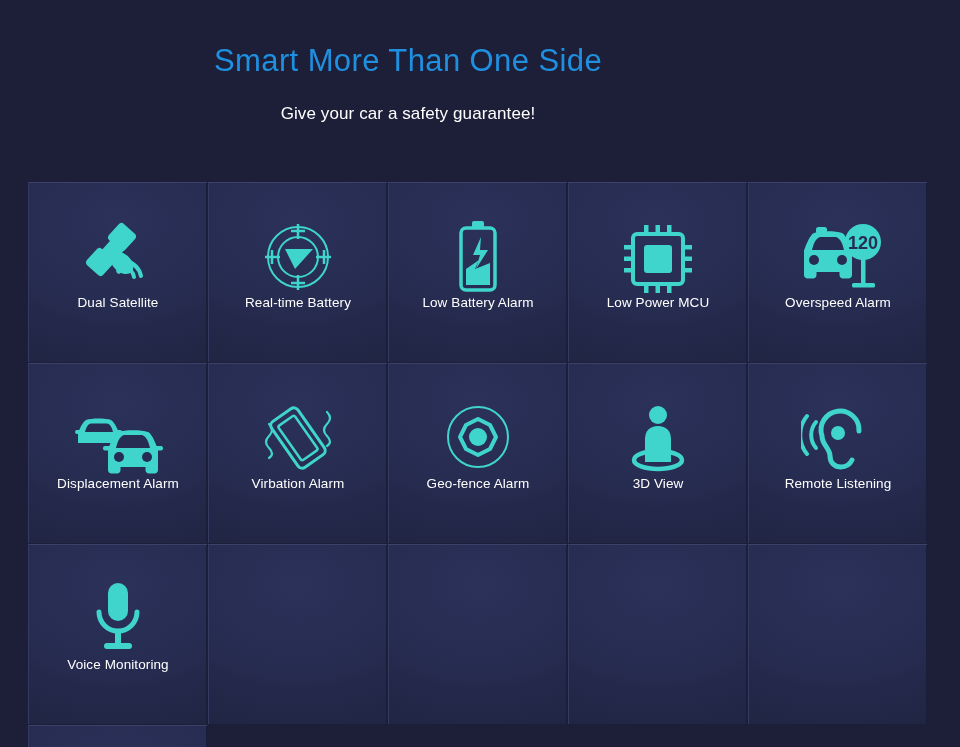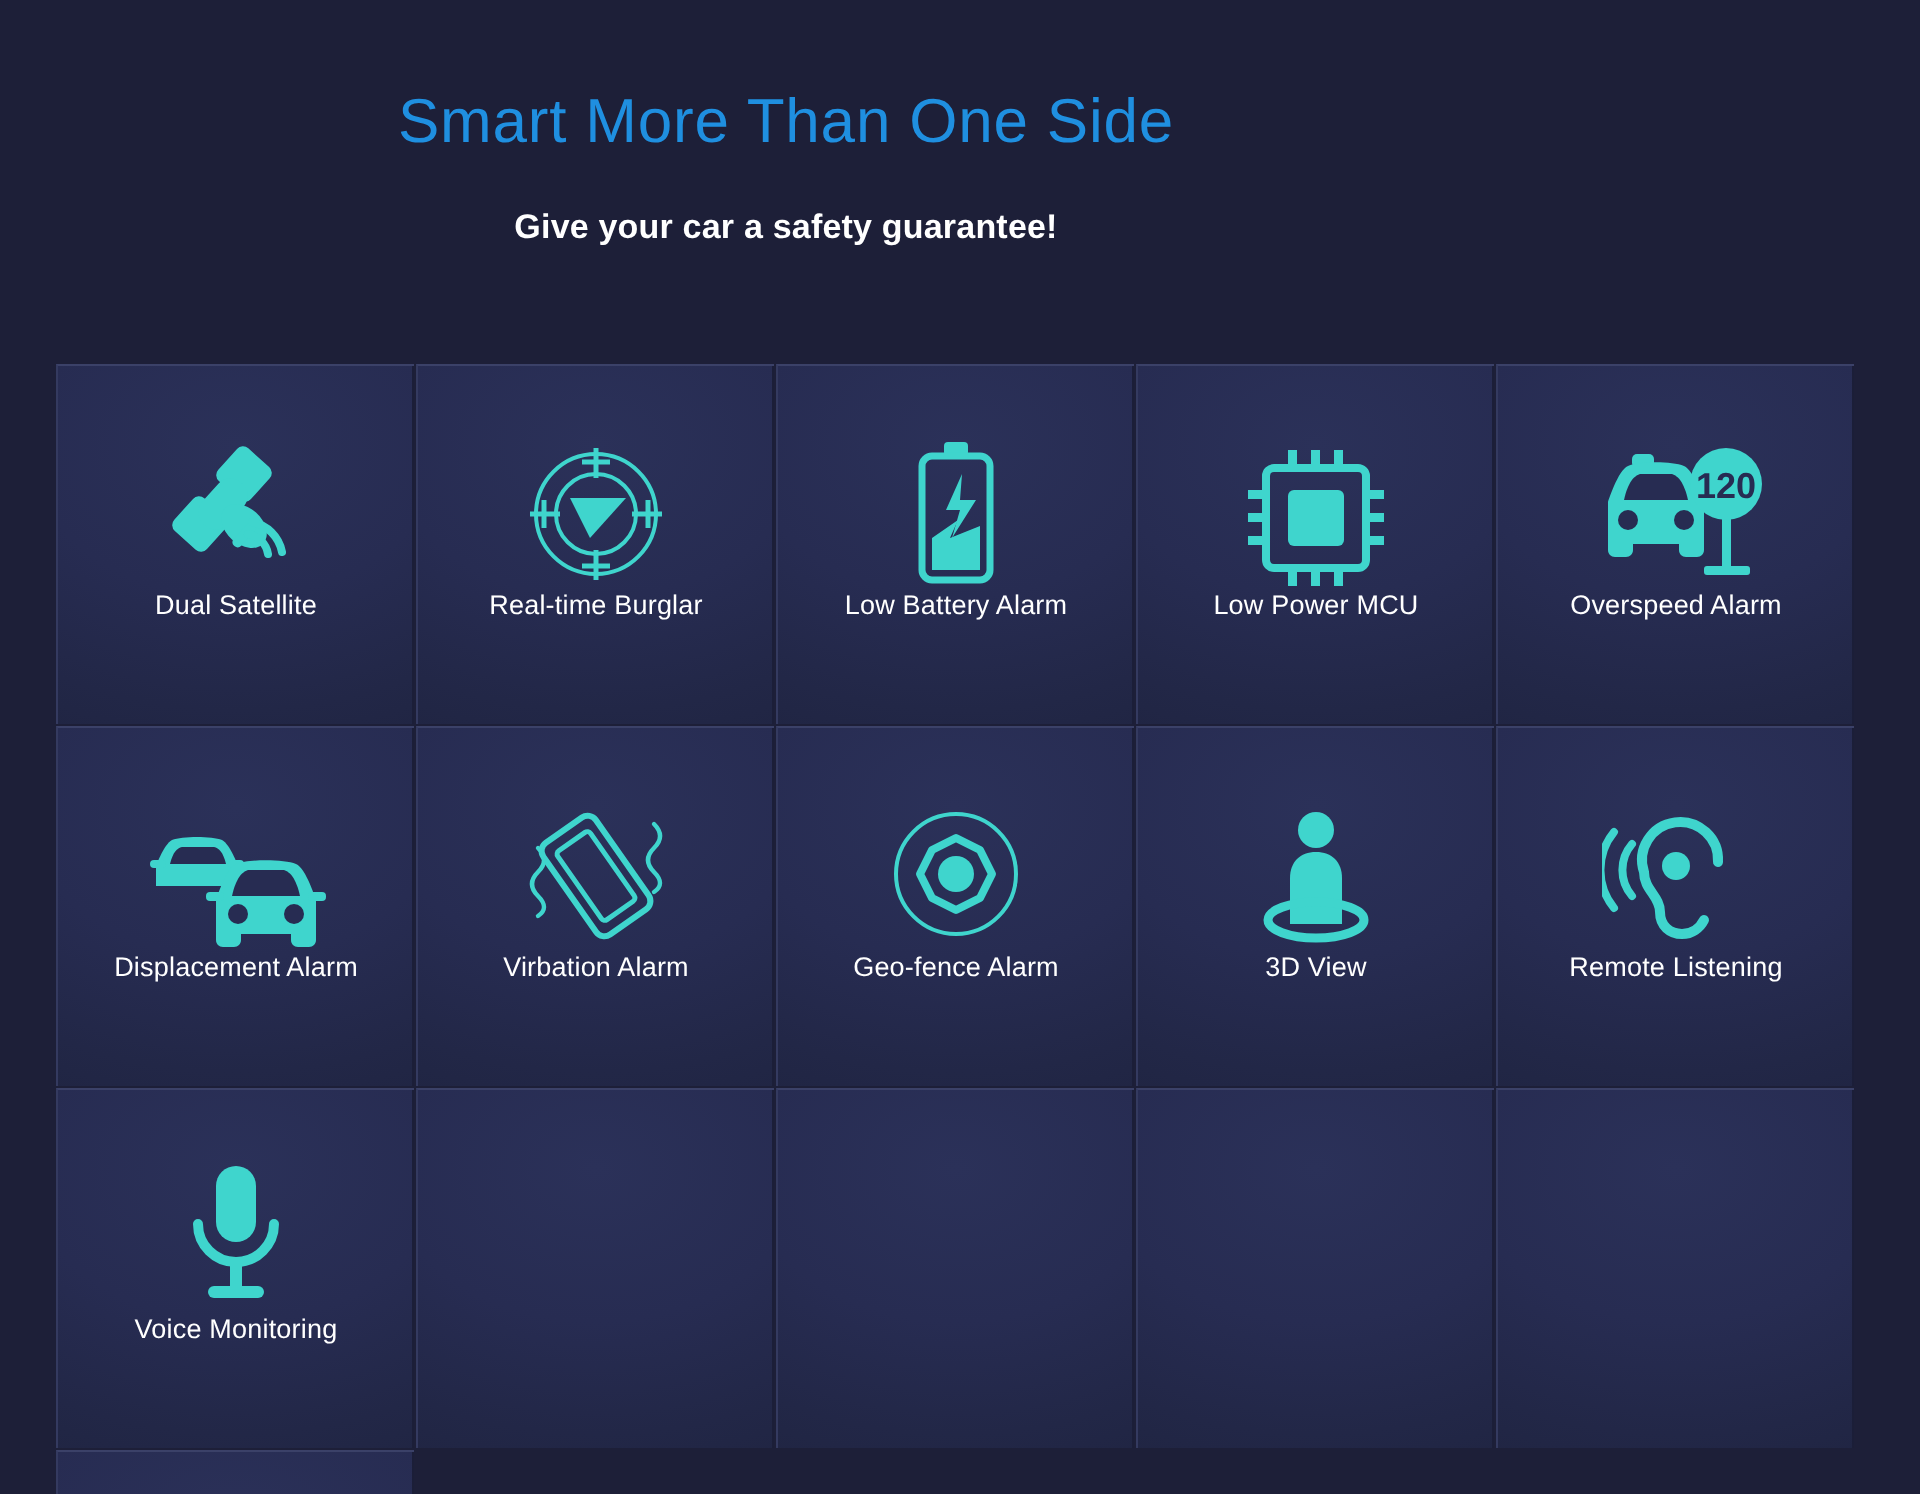--- a/index.html
+++ b/index.html
@@ -13,39 +13,39 @@
     height: 747px;
     background: #1d1f38;
     overflow: hidden;
     font-family: "Liberation Sans", sans-serif;
     -webkit-font-smoothing: antialiased;
   }
 
   
   .hdr {
     position: absolute;
-    left: 1px;
+    left: 16px;
     top: 0;
     width: 784px;
     text-align: center;
   }
   .hdr-title {
     margin: 0;
     padding-top: 44px;
     font-size: 31px;
     font-weight: 400;
     letter-spacing: 0.4px;
     color: #1f8fe0;
     line-height: 1.1;
   }
   .hdr-sub {
     margin: 0;
     padding-top: 26px;
     font-size: 17px;
-    font-weight: 700;
+    font-weight: 400;
     color: #ffffff;
     letter-spacing: 0.1px;
   }
 
   
   .grid {
     position: absolute;
     left: 28px;
     top: 182px;
     width: 901px;
@@ -136,21 +136,21 @@
             <line x1="5" y1="38" x2="20" y2="38" stroke-width="2.5"></line>
             <line x1="56" y1="38" x2="71" y2="38" stroke-width="2.5"></line>
             <line x1="31" y1="12" x2="45" y2="12" stroke-width="2.5"></line>
             <line x1="31" y1="64" x2="45" y2="64" stroke-width="2.5"></line>
             <line x1="12" y1="31" x2="12" y2="45" stroke-width="2.5"></line>
             <line x1="64" y1="31" x2="64" y2="45" stroke-width="2.5"></line>
           </g>
           <path d="M25 30 L53 30 L35 50 Z" fill="#3fd5cd"></path>
         </svg>
       </div>
-      <div class="card-label">Real-time Burglar</div>
+      <div class="card-label">Real-time Battery</div>
     </div>
 
     <div class="card">
       <div class="card-icon">
         <svg width="52" height="76" viewBox="0 0 52 76">
           <rect x="20" y="2" width="12" height="7" rx="2" fill="#3fd5cd"></rect>
           <rect x="9" y="9" width="34" height="62" rx="5" fill="none" stroke="#3fd5cd" stroke-width="3.5"></rect>
           <path d="M14 66 L14 50 L27 41 L23 50 L38 44 L38 66 Z" fill="#3fd5cd"></path>
           <path d="M29 18 L21 36 L28 36 L24 50 L36 31 L28 31 Z" fill="#3fd5cd"></path>
         </svg>

